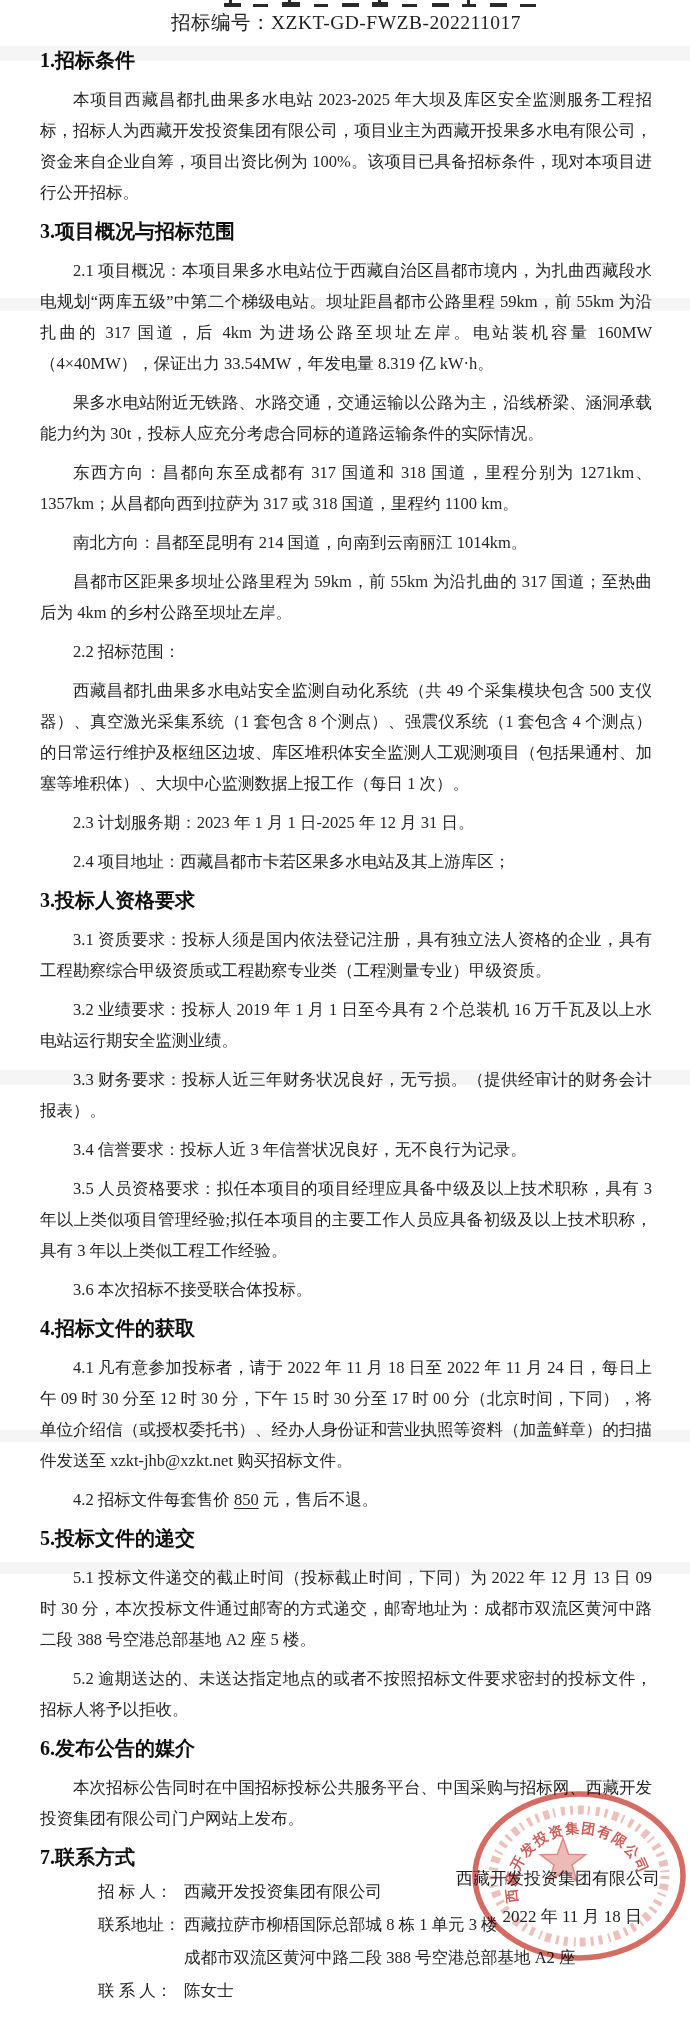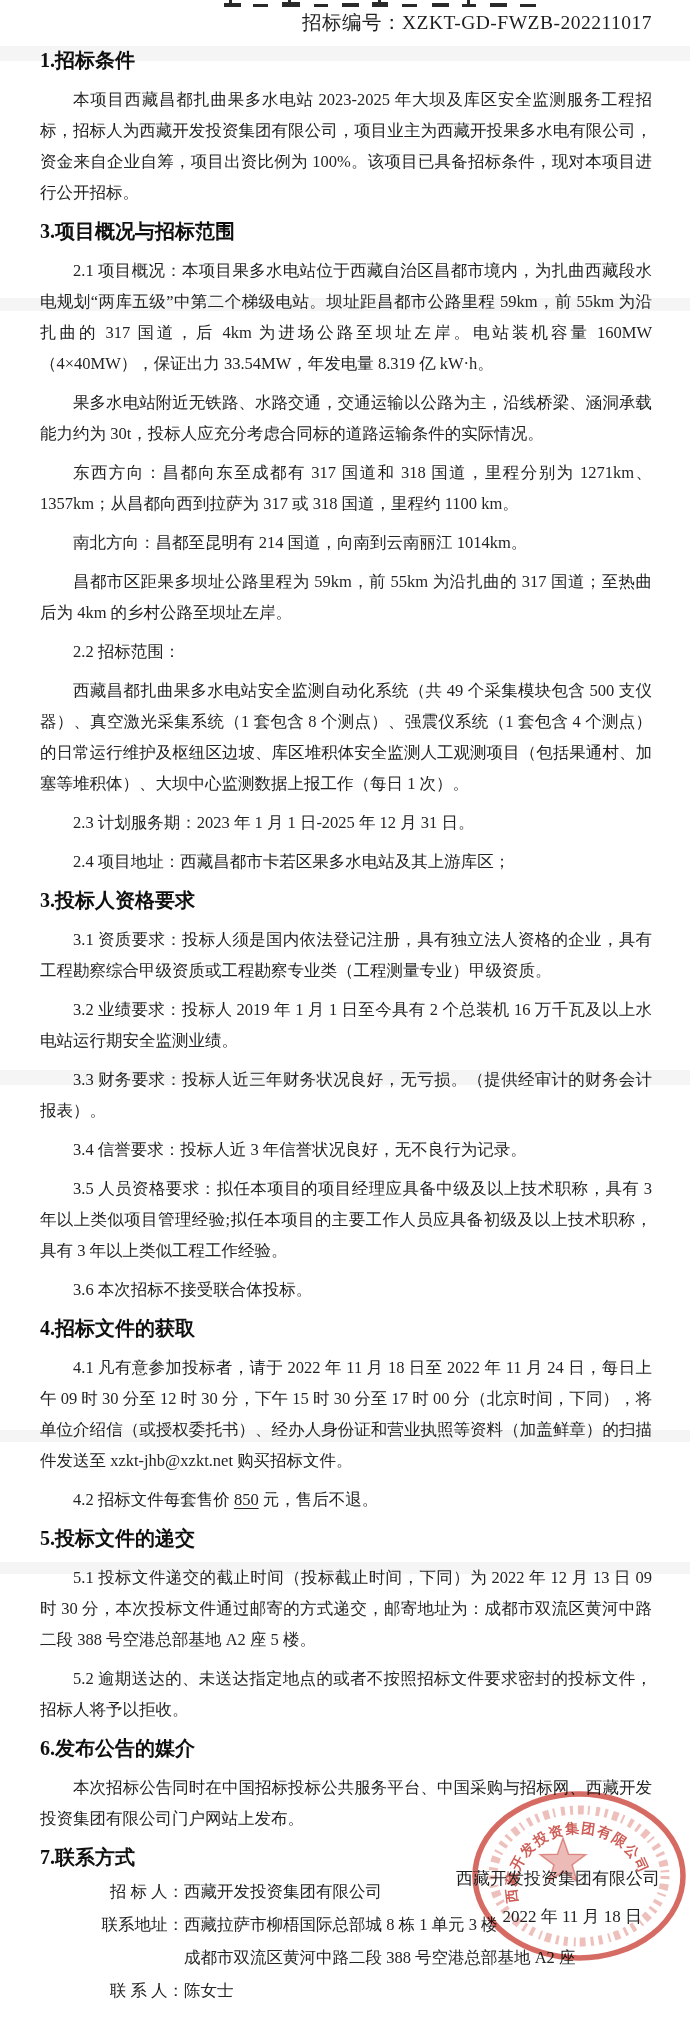--- a/index.html
+++ b/index.html
@@ -5,35 +5,35 @@
   html,body{margin:0;padding:0;}
   body{
     width:690px;height:2043px;position:relative;overflow:hidden;
     background:#ffffff;color:#242424;
     font-family:"Liberation Serif","DejaVu Serif",serif;
     -webkit-font-smoothing:antialiased;
   }
   .band{position:absolute;left:0;width:100%;background:#ececec;opacity:.55;z-index:0;}
   .doc{position:relative;z-index:1;padding:0 38px 0 40px;}
   .tender-no{
-    text-align:right;font-size:19.5px;line-height:27px;
+    text-align:center;font-size:19.5px;line-height:27px;
     margin:9px 0 9px 0;letter-spacing:.5px;color:#1d1d1d;
   }
   .heading{
     font-weight:bold;font-size:20px;line-height:31px;margin:2px 0;
     color:#101010;
   }
   .para{
     font-size:16.5px;line-height:31px;margin:8px 0;
     text-indent:2em;text-align:justify;
   }
   .u{text-decoration:underline;text-underline-offset:3px;}
   .contact-block{margin-top:1px;}
   .contact-line{font-size:16.5px;line-height:33px;padding-left:58px;}
-  .contact-label{display:inline-block;min-width:86px;text-align:right;}
+  .contact-label{display:inline-block;min-width:86px;}
   .contact-cont{padding-left:144px;}
   .sig-company{
     position:absolute;top:1866px;right:30px;z-index:3;
     font-size:17px;line-height:26px;color:#1e1e1e;
   }
   .sig-date{
     position:absolute;top:1904px;right:48px;z-index:3;
     font-size:17px;line-height:26px;color:#1e1e1e;
   }
   .stamp{

